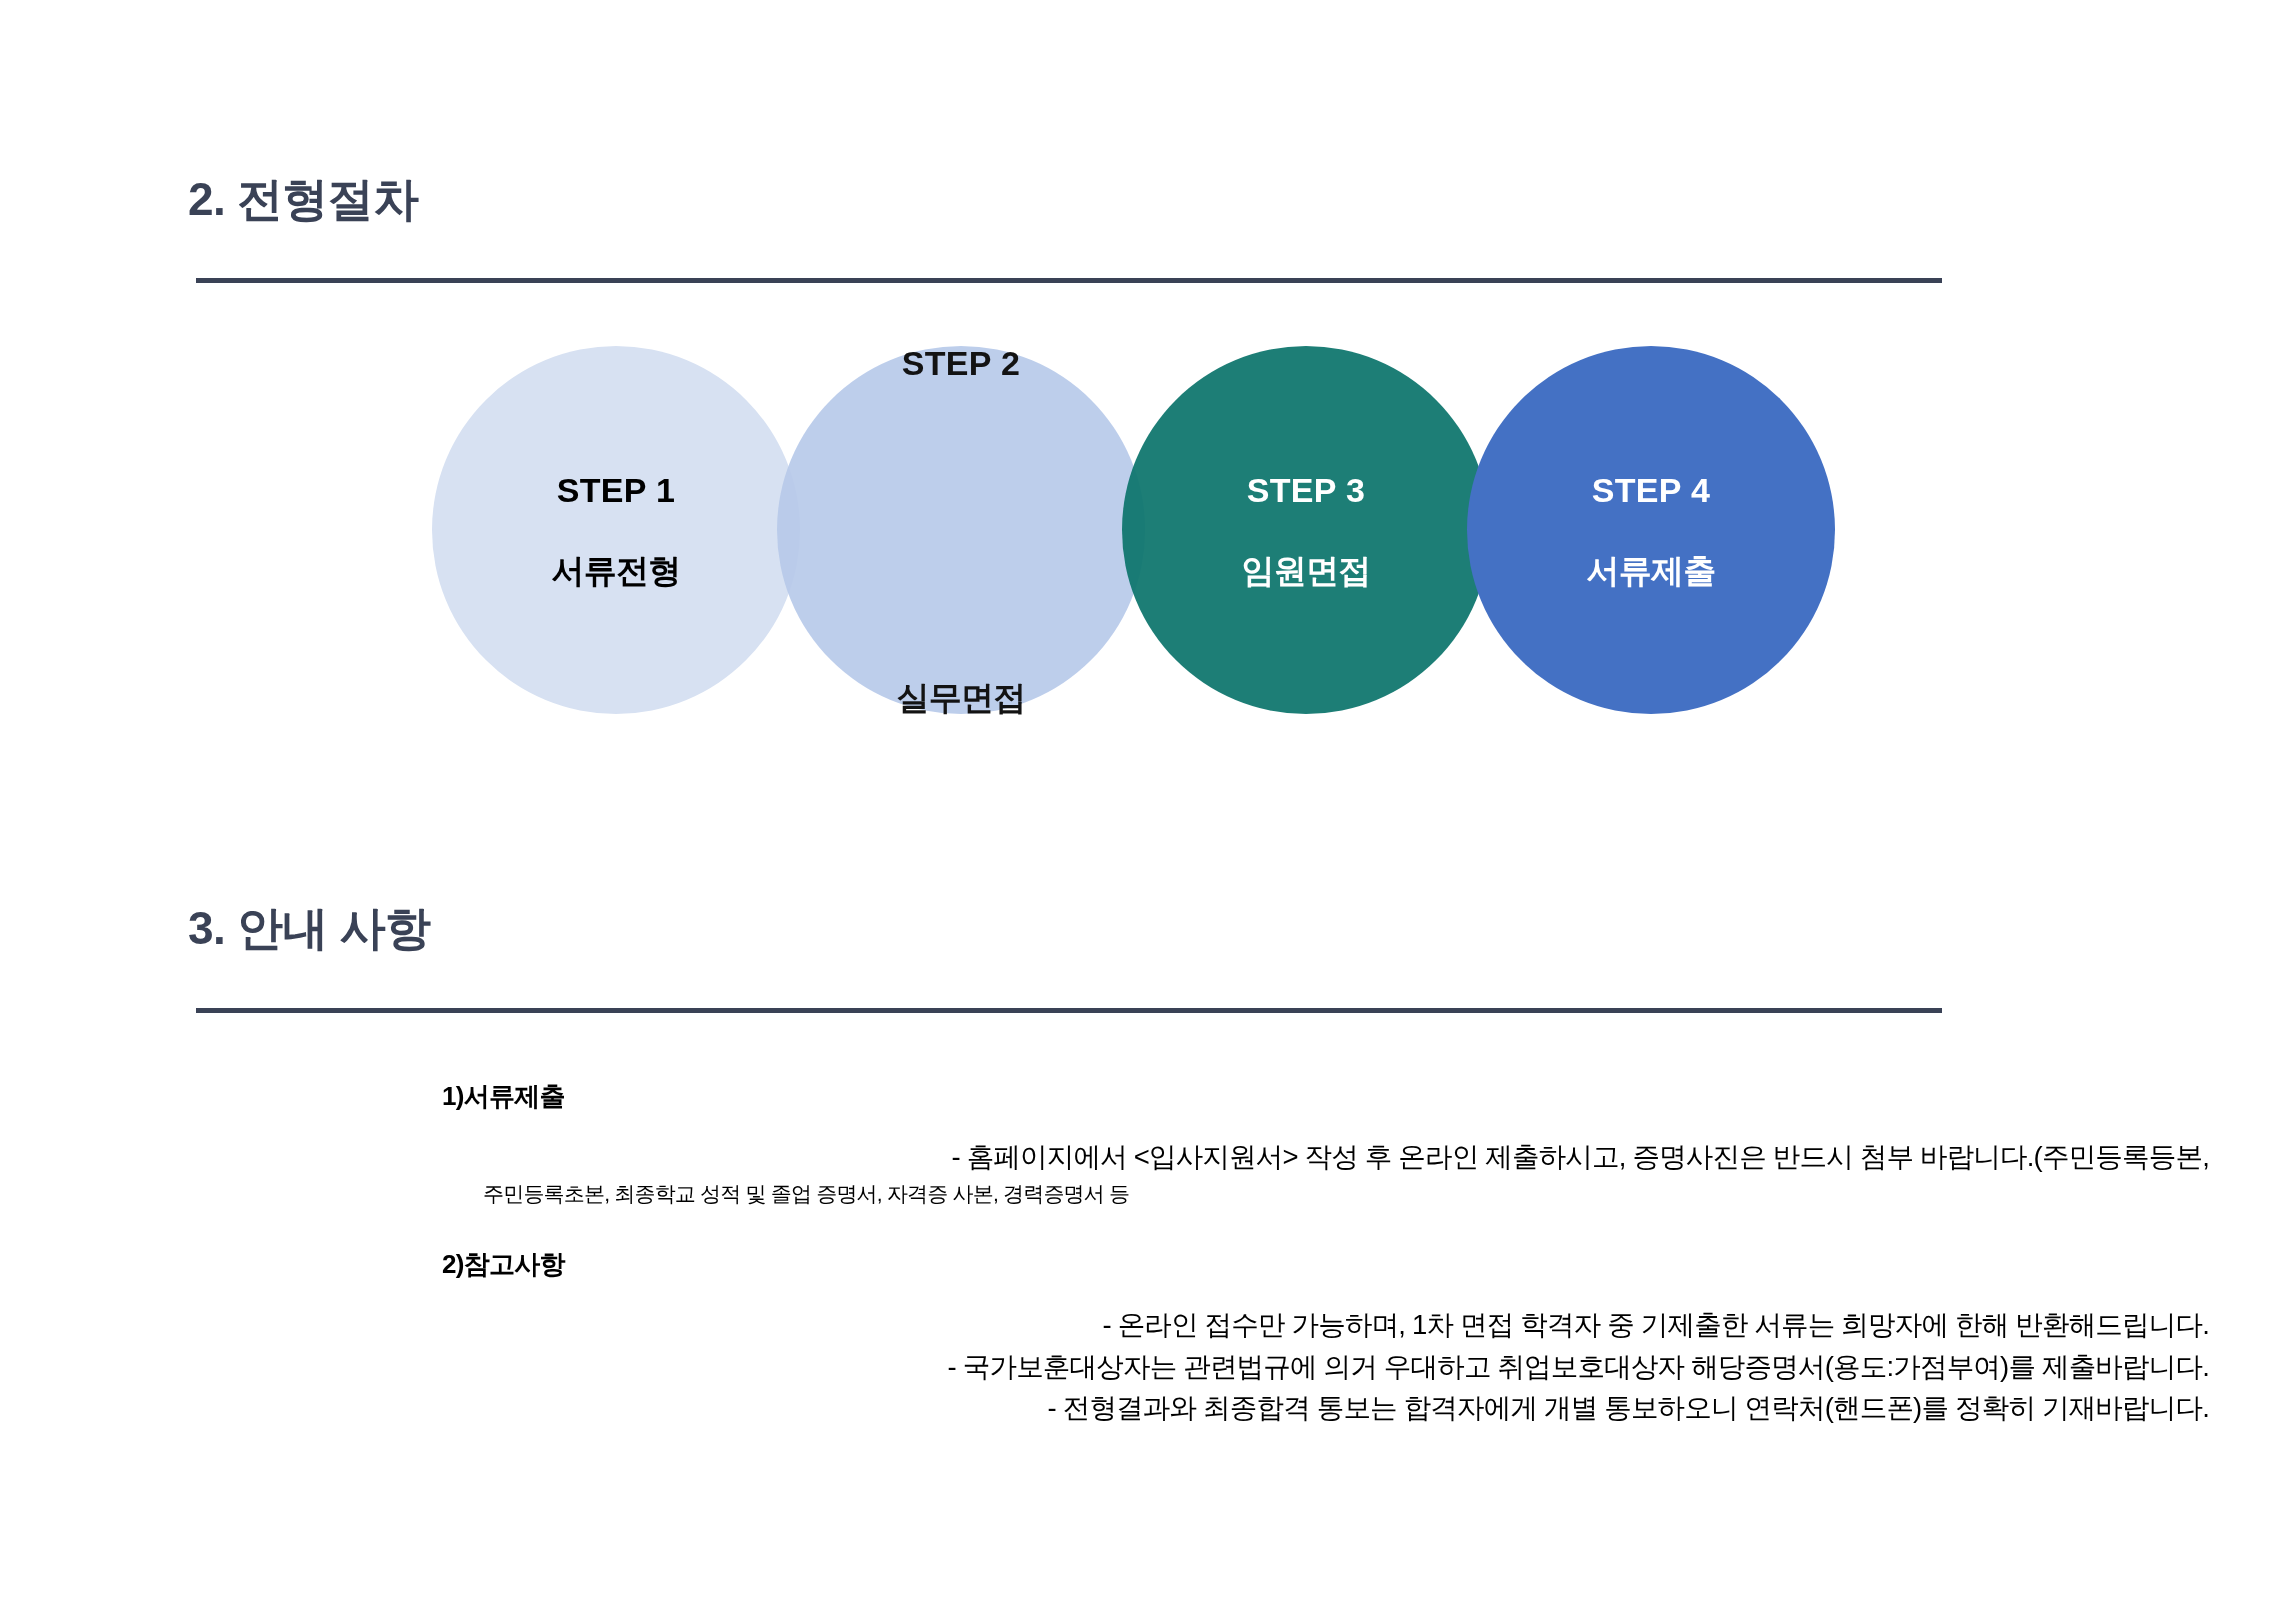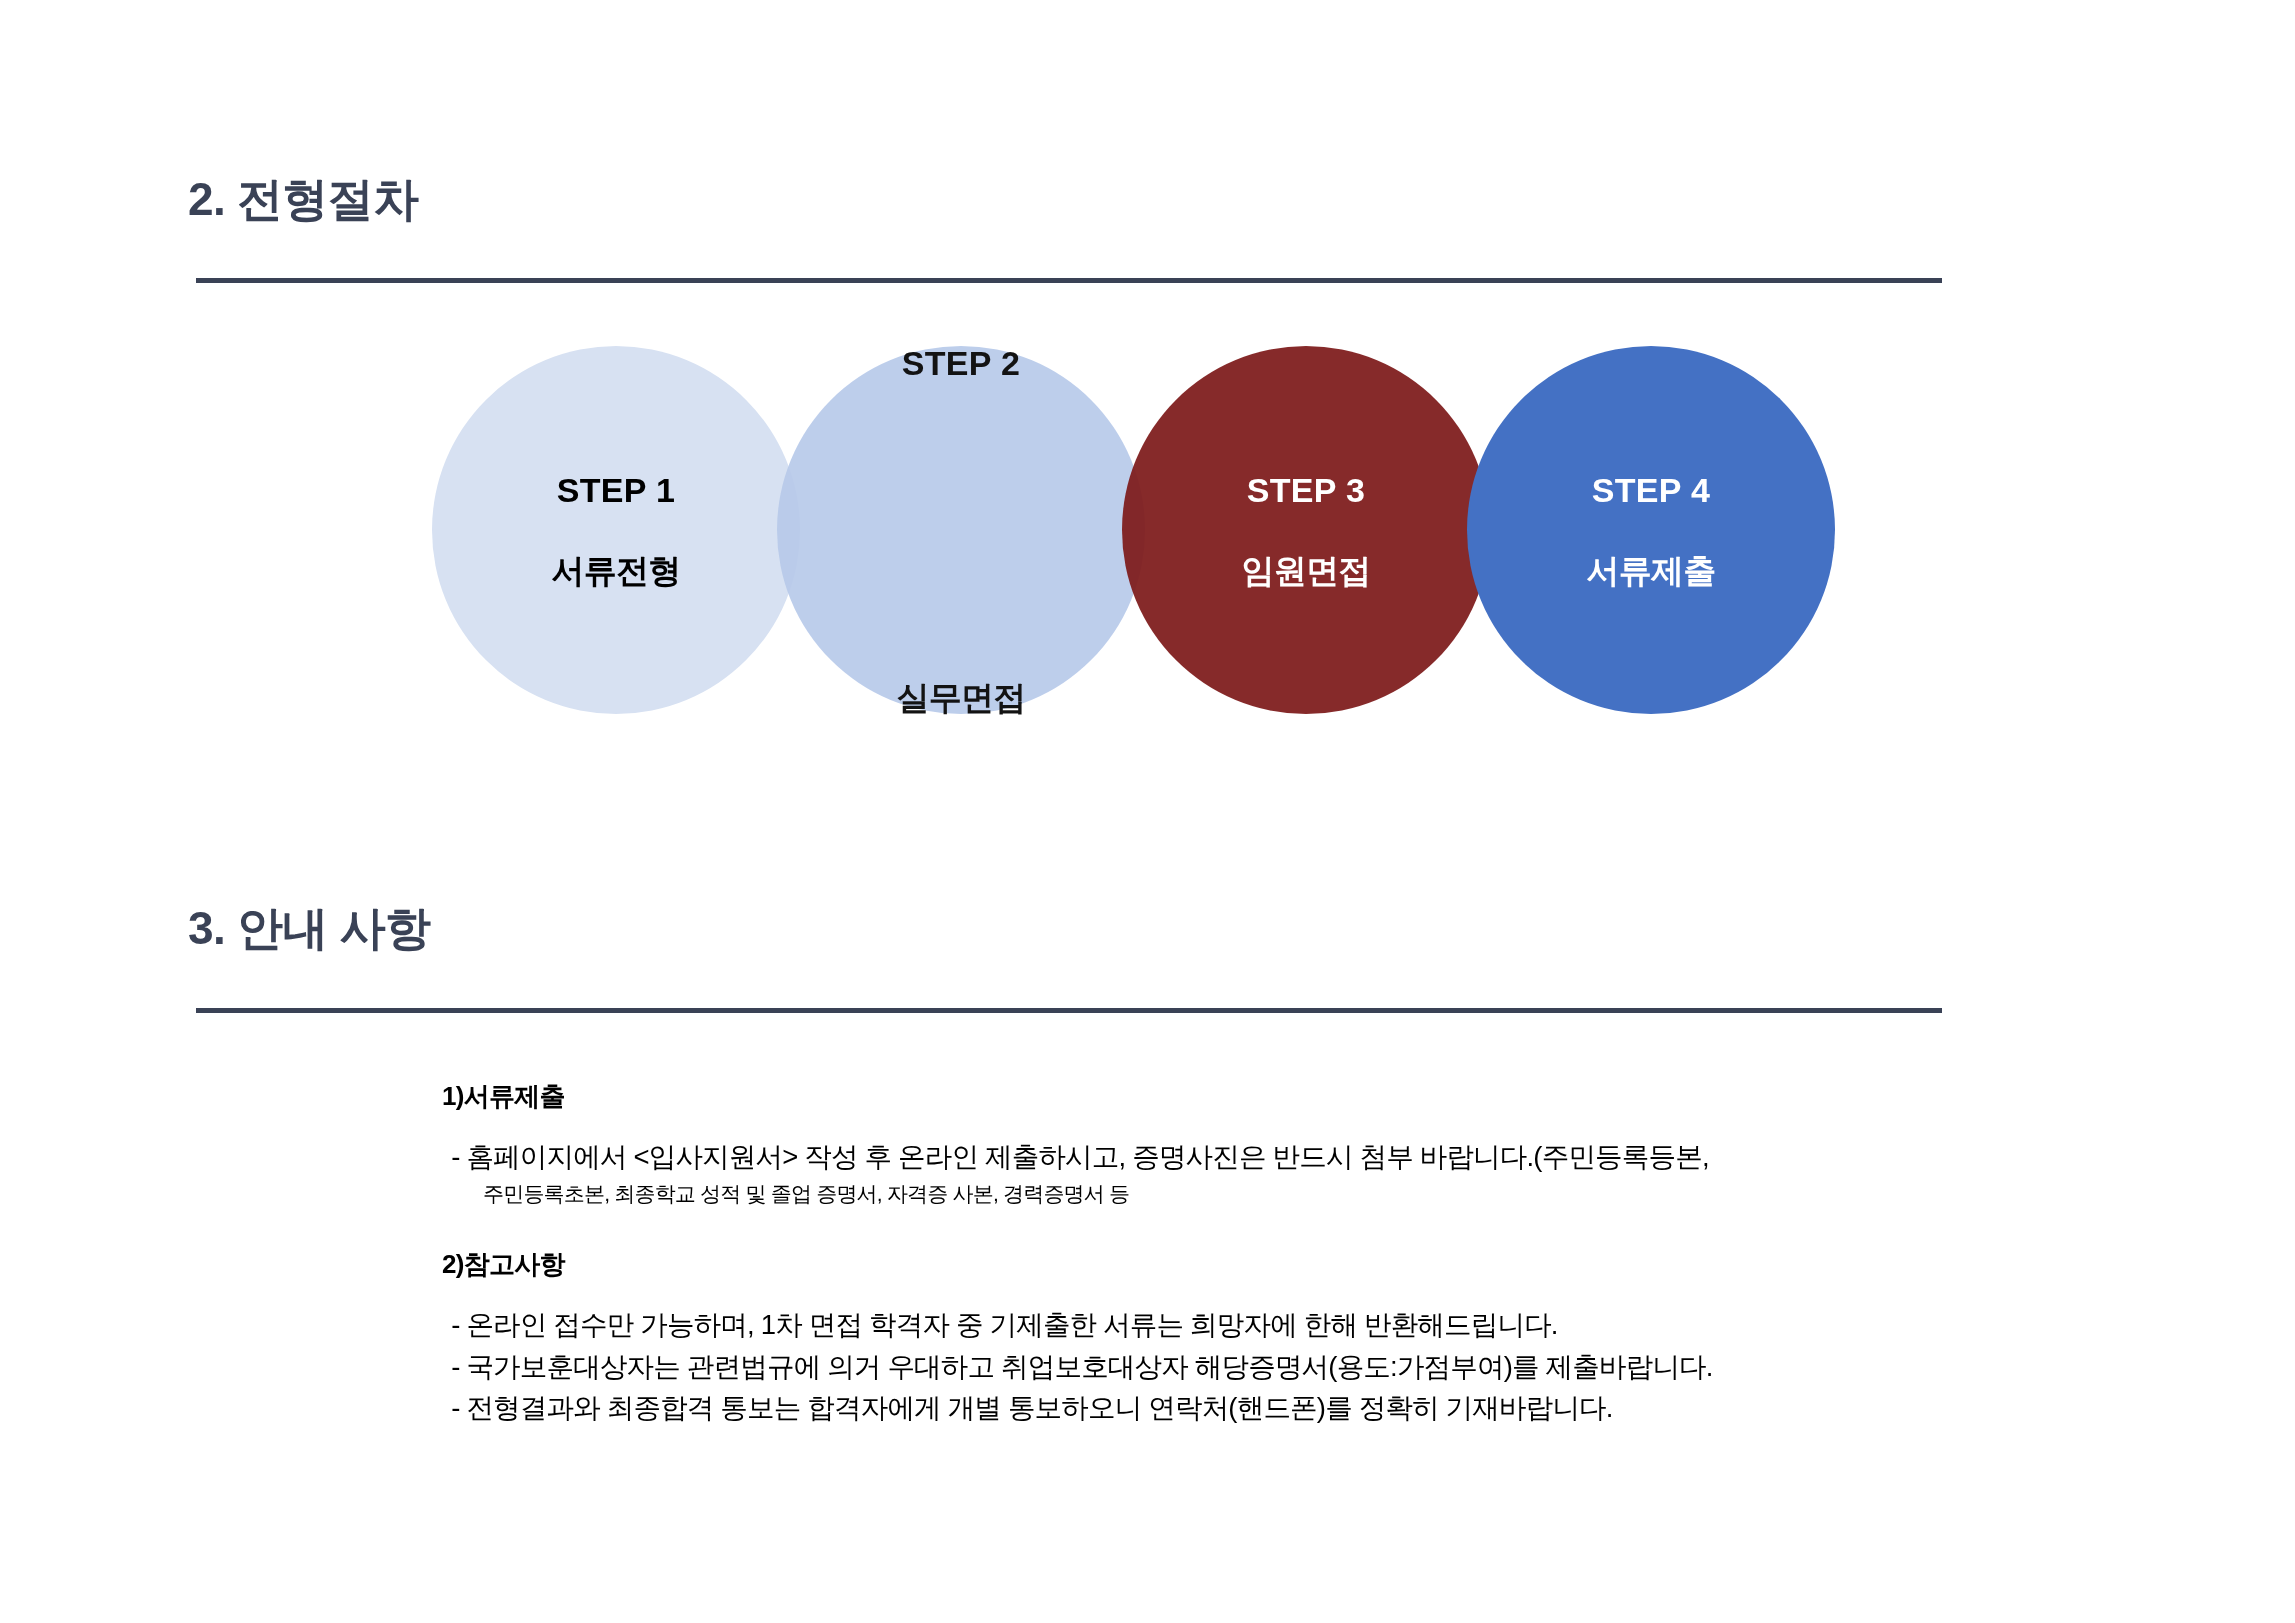--- a/index.html
+++ b/index.html
@@ -65,21 +65,21 @@
   .step-circle .step-name {
     font-size: 33px;
     font-weight: bold;
     letter-spacing: -0.7px;
     line-height: 1;
     margin-top: 47px;
   }
 
   #step-1 { left: 0px;   background: #d7e1f2; color: #000000; z-index: 1; }
   #step-2 { left: 345px; background: #b8caea; color: #000000; z-index: 2; opacity: 0.92; justify-content: space-between; }
-  #step-3 { left: 690px;background: #7f1d1d; color: #ffffff; z-index: 3; opacity: 0.94; }
+  #step-3 { left: 690px;background: #0f766e; color: #ffffff; z-index: 3; opacity: 0.94; }
   #step-4 { left: 1035px;background: #4471c4; color: #ffffff; z-index: 4; justify-content: center; }
 
   
   #notice-body {
     position: absolute;
     left: 442px;
     top: 1059px;
     width: 1767px;
   }
   .notice-group { margin-bottom: 37px; margin-top: 20px; }
@@ -93,20 +93,21 @@
     margin-bottom: 22px;
   }
   .bullet-line {
     font-size: 27.5px;
     font-weight: normal;
     color: #000000;
     letter-spacing: -0.8px;
     line-height: 1.52;
     padding-left: 9.2px;
     white-space: nowrap;
+    text-align: right;
   }
   .bullet-cont {
     font-size: 21px;
     color: #000000;
     letter-spacing: -0.8px;
     line-height: 1.52;
     padding-left: 41px;
     white-space: nowrap;
   }
 </style>

